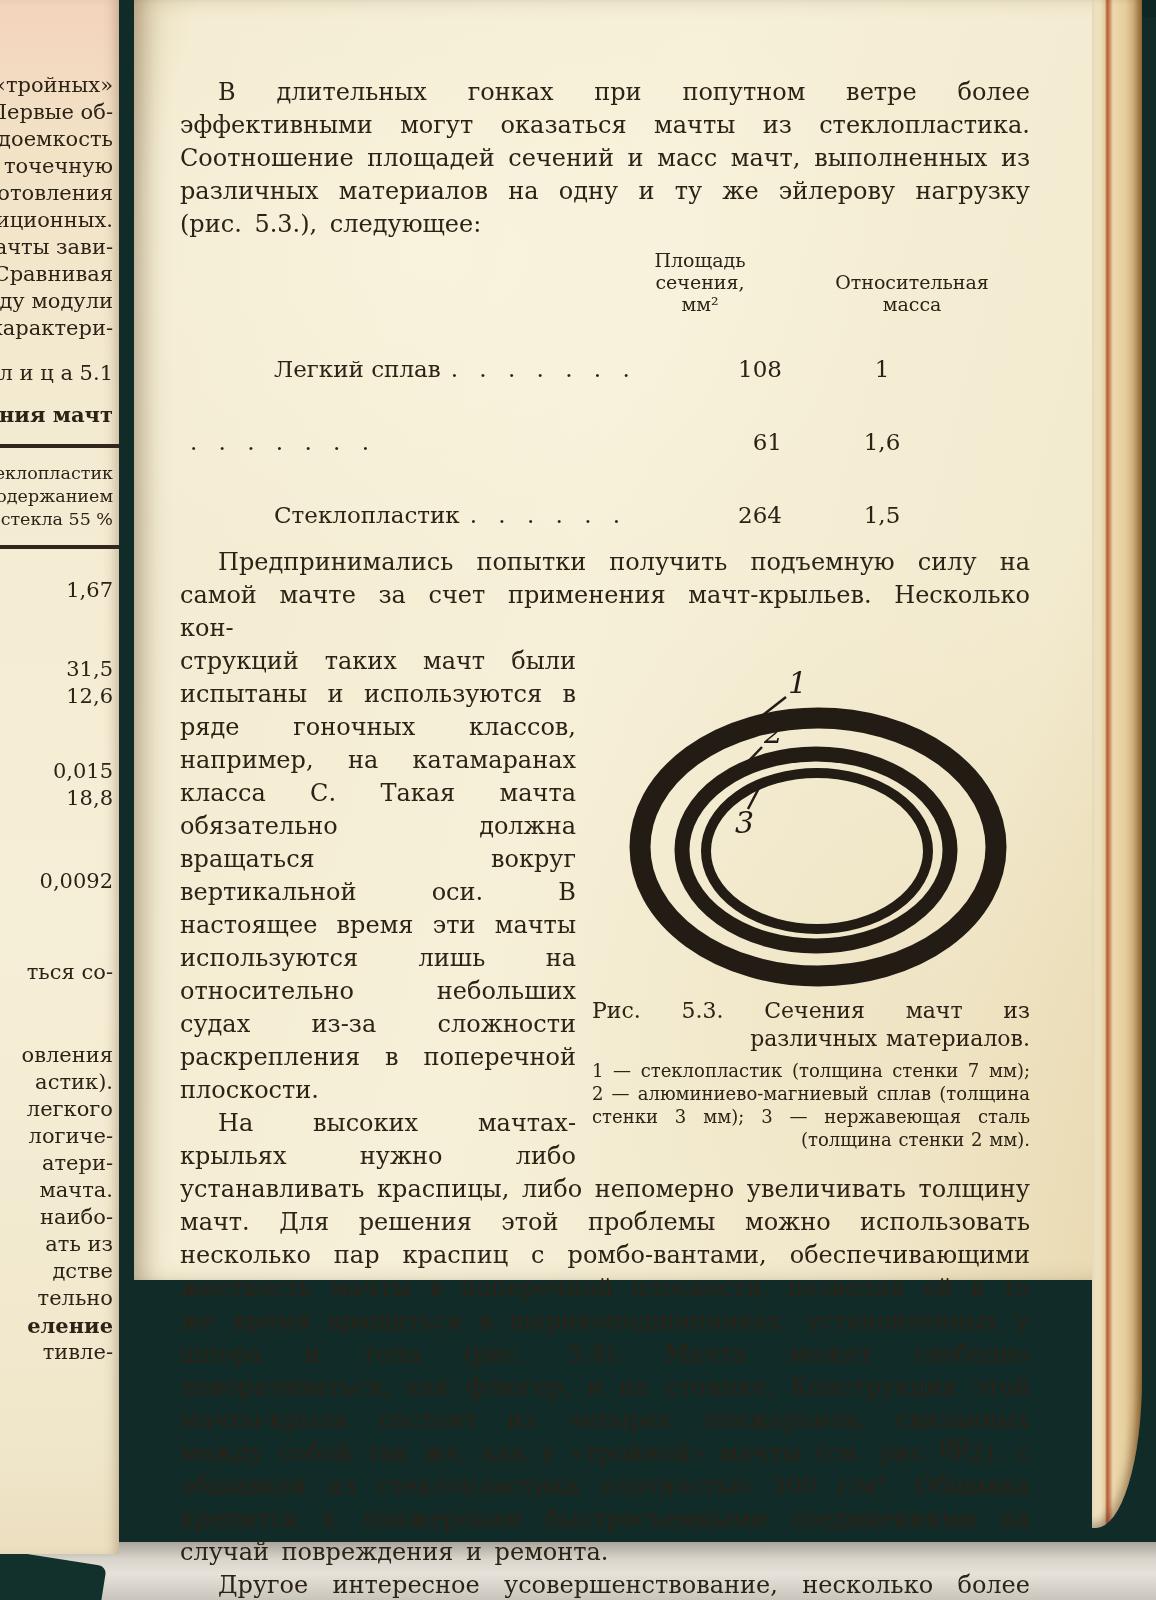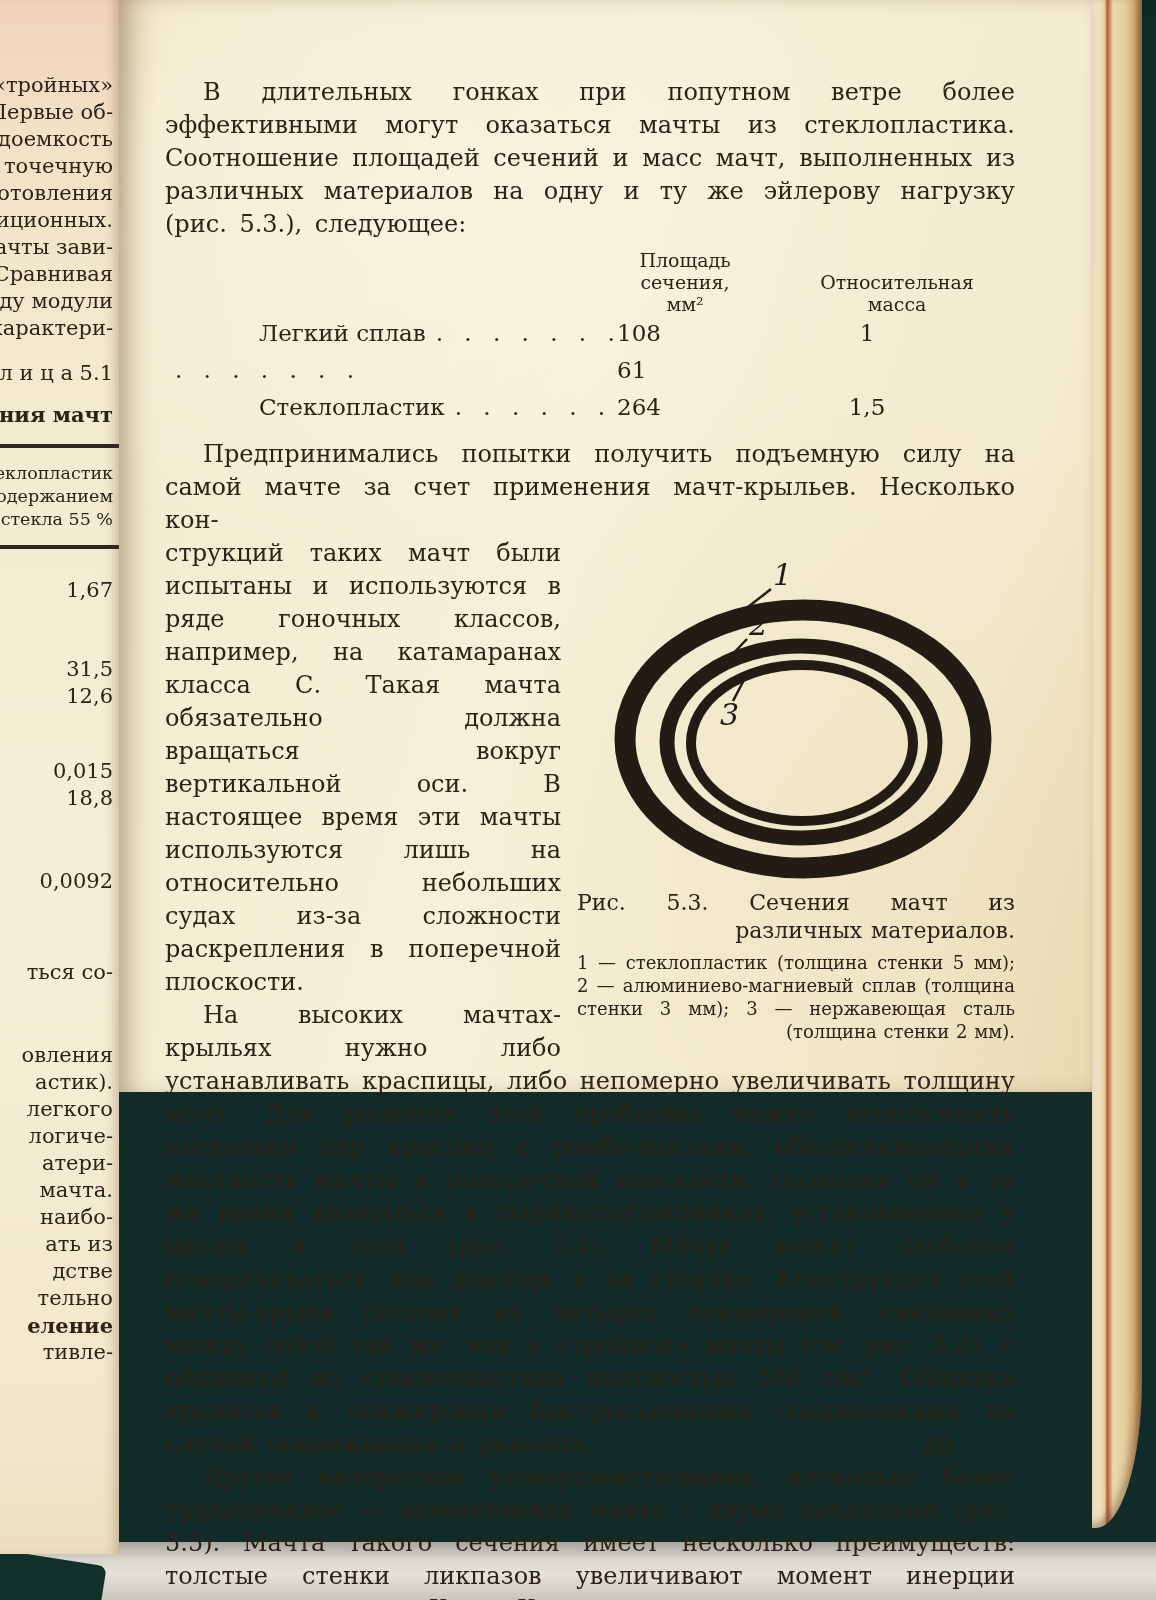--- a/index.html
+++ b/index.html
@@ -20,21 +20,21 @@
              background:linear-gradient(180deg,#f3d3bd 0%,#f2e2c6 9%,#f3ebd1 26%,#f6efd7 60%,#f0e7cb 92%,#ecdfc0 100%);
              box-shadow:inset -10px 0 14px -8px rgba(90,55,20,.35);}
   .strip-lines{display:flex;flex-direction:column;align-items:flex-end;
                padding:72px 6px 0 0;color:#2c2216;}
   .s-line{white-space:nowrap;width:max-content;font-size:21px;line-height:27px;}
   .st-bold{font-weight:bold;}
   .st-small{font-size:17.5px;line-height:23px;}
   .st-rule{width:119px;height:0;border-top:4px solid #30261a;margin-right:-6px;}
 
   
-  .main-page{position:absolute;left:119px;top:0;width:973px;height:1092px;
+  .main-page{position:absolute;left:134px;top:0;width:973px;height:1280px;
      background:
        radial-gradient(ellipse 700px 500px at 30% 20%, rgba(255,252,235,.35), rgba(255,252,235,0) 70%),
        radial-gradient(ellipse 600px 700px at 80% 80%, rgba(220,195,140,.18), rgba(220,195,140,0) 70%),
        linear-gradient(105deg,#e9dcba 0%,#f3ebd1 5%,#f6f0d8 45%,#f3ebd0 82%,#eadbb4 100%);
      box-shadow:inset 18px 0 28px -12px rgba(80,50,20,.45), inset -4px 0 10px -6px rgba(120,85,35,.25);}
 
   .content{position:absolute;left:46px;top:76px;width:850px;color:#2c2216;
            font-size:24px;line-height:33px;text-align:justify;word-spacing:5px;}
   .content p{margin:0;}
   .indent{text-indent:38px;}
@@ -42,21 +42,21 @@
   
   .inline-table{margin:8px 0 12px 0;}
   .t-headers{display:flex;font-size:19px;line-height:22px;text-align:center;word-spacing:0;gap:14px;}
   .th{white-space:pre-line;}
   .th-area{width:160px;margin-left:440px;}
   .th-mass{width:200px;margin-left:18px;align-self:flex-end;}
   .t-row{display:flex;align-items:baseline;line-height:37px;word-spacing:0;}
   .t-left{width:452px;display:flex;align-items:baseline;}
   .t-label{margin-left:94px;white-space:nowrap;font-size:23px;}
   .t-dots{flex:1;overflow:hidden;white-space:nowrap;letter-spacing:7px;margin:0 4px 0 10px;font-size:23px;}
-  .t-area{width:150px;text-align:left;font-size:23px;}
+  .t-area{width:150px;text-align:right;font-size:23px;margin-top:36px;}
   .t-mass{width:200px;text-align:center;font-size:23px;}
 
   
   .figwrap{float:right;width:438px;margin:6px 0 12px 16px;}
   .fig-svg{display:block;width:438px;height:336px;}
   .fig-caption{margin-top:10px;font-size:22px;line-height:28px;word-spacing:2px;
                text-align:justify;text-align-last:right;}
   .fig-legend{margin-top:6px;font-size:18px;line-height:23px;word-spacing:1px;
               text-align:justify;text-align-last:right;}
 
@@ -141,20 +141,21 @@
                 <span class="t-dots">. . . . . . . . . .</span>
               </div>
               <span class="t-area">108</span>
               <span class="t-mass">1</span>
             </div>
             <div class="t-row">
               <div class="t-left">
                 <span class="t-dots">. . . . . . .</span>
               </div>
               <span class="t-area">61</span>
+              <span class="t-mass">1,6</span>
             </div>
             <div class="t-row">
               <div class="t-left">
                 <span class="t-label">Стеклопластик</span>
                 <span class="t-dots">. . . . . . . . .</span>
               </div>
               <span class="t-area">264</span>
               <span class="t-mass">1,5</span>
             </div>
           </div>
@@ -173,21 +174,21 @@
               <line x1="170" y1="96" x2="151" y2="116" stroke-width="2.5"></line>
               <line x1="156" y1="158" x2="168" y2="135" stroke-width="2.5"></line>
             </g>
             <g fill="#221c14" font-style="italic" font-size="30" font-family="DejaVu Serif, Liberation Serif, serif">
               <text x="196" y="42">1</text>
               <text x="172" y="92">2</text>
               <text x="143" y="182">3</text>
             </g>
           </svg>
           <div class="fig-caption">Рис. 5.3. Сечения мачт из различных материалов.</div>
-          <div class="fig-legend">1 — стеклопластик (толщина стенки 5 мм); 2 — алюминиево-магниевый сплав (толщина стенки 3 мм); 3 — нержавеющая сталь (толщина стенки 2 мм).</div>
+          <div class="fig-legend">1 — стеклопластик (толщина стенки 7 мм); 2 — алюминиево-магниевый сплав (толщина стенки 3 мм); 3 — нержавеющая сталь (толщина стенки 2 мм).</div>
         </div>
 
         <p>струкций таких мачт были испытаны и используются в ряде гоночных классов, например, на катамаранах класса С. Такая мачта обязательно должна вращаться вокруг вертикальной оси. В настоящее время эти мачты используются лишь на относительно небольших судах из-за сложности раскрепления в поперечной плоскости.</p>
         <p class="indent">На высоких мачтах-крыльях нужно либо устанавливать краспицы, либо непомерно увеличивать толщину мачт. Для решения этой проблемы можно использовать несколько пар краспиц с ромбо-вантами, обеспечивающими жесткость мачты в поперечной плоскости, позволяя ей в то же время вращаться в шарикоподшипниках, установленных у шпора и топа (рис. 5.4). Мачта может свободно поворачиваться, как флюгер, и на стоянке. Конструкция этой мачты-крыла состоит из четырех лонжеронов, связанных между собой так же, как у «тройной» мачты (см. рис. 5.2), с обшивкой из стеклопластика плотностью 300 г/м³. Обшивка крепится к лонжеронам быстросъемными соединениями на случай повреждения и ремонта.</p>
       </div>
 
       <p class="indent">Другое интересное усовершенствование, несколько более традиционное — алюминиевая мачта с двумя ликпазами (рис. 5.5). Мачта такого сечения имеет несколько преимуществ: толстые стенки ликпазов увеличивают момент инерции относительно оси X — X, повышая тем самым жесткость мачты в поперечной плоскости; парус с двойной передней шкаториной в сочетании</p>
     </div>
 
     <div class="page-number">89</div>

